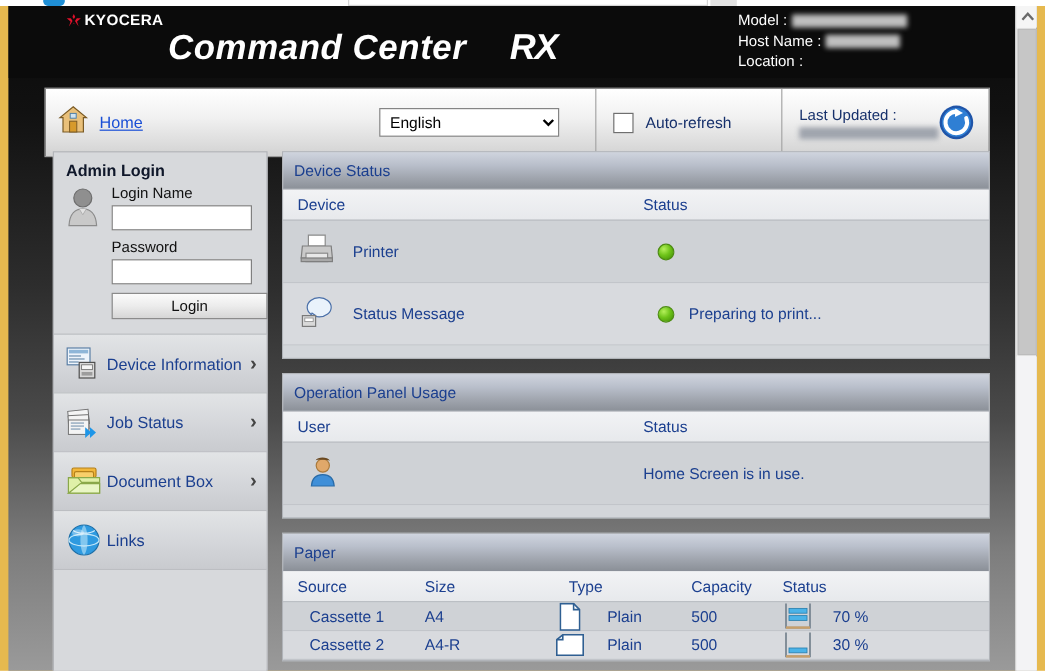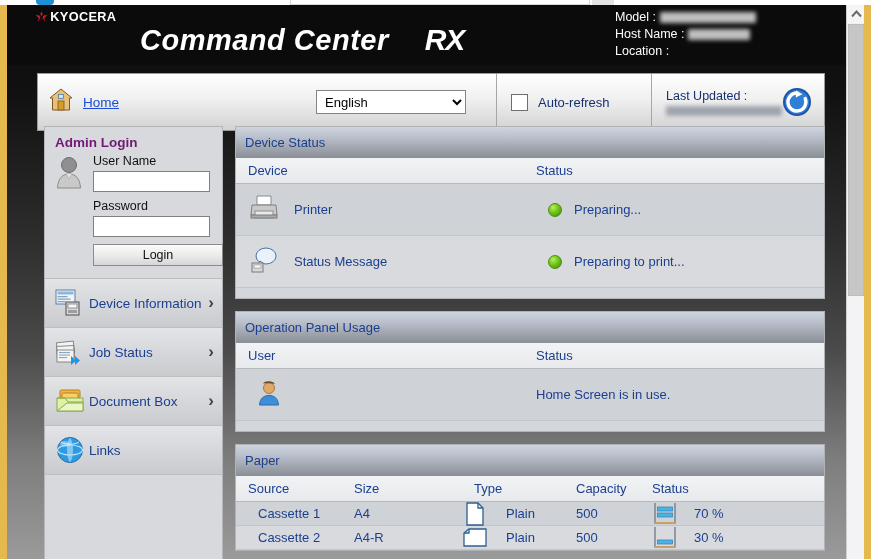--- a/index.html
+++ b/index.html
@@ -62,21 +62,21 @@
     background: #f3f3f5;
   }
 
   
   #banner {
     position: absolute; left: 0; top: 0; width: 839px; height: 60px;
     background: #0b0b0b;
     overflow: hidden;
   }
   #kyocera-logo {
-    position: absolute; left: 28px; top: 5px;
+    position: absolute; left: 48px; top: 5px;
     display: flex; align-items: center; gap: 3px;
   }
   #kyocera-logo .mark {
     width: 13px; height: 13px; position: relative;
   }
   #kyocera-logo .mark svg { display:block; }
   #kyocera-logo .word {
     color: #ffffff; font-size: 12.5px; font-weight: bold;
     letter-spacing: 0.3px;
     font-family: "Liberation Sans", sans-serif;
@@ -148,21 +148,21 @@
     width: 30px; height: 30px; cursor: pointer;
   }
 
   
   #sidebar {
     position: absolute; left: 37px; top: 121px; width: 179px; height: 433px;
     background: #d7d9dc;
     border: 1px solid #b3b5b9;
   }
   #admin-login { padding: 8px 10px 10px 10px; }
-  #admin-login .title { font-size: 13.5px; font-weight: bold; color: #701a75; margin-bottom: 4px; }
+  #admin-login .title { font-size: 13.5px; font-weight: bold; color: #0f172a; margin-bottom: 4px; }
   #admin-login .body { display: flex; gap: 6px; }
   #admin-login .fields { flex: 1 1 auto; padding-left: 4px; }
   #admin-login .field-label { font-size: 12.5px; color: #111; margin-bottom: 3px; }
   #admin-login input {
     width: 117px; height: 21px; border: 1px solid #808080; background: #fff;
     font-family: "Liberation Sans", sans-serif; font-size: 12px; padding: 1px 3px;
     margin-bottom: 7px;
   }
   #login-button {
     width: 130px; height: 22px;
@@ -338,21 +338,21 @@
         <div class="title">Admin Login</div>
         <div class="body">
           <span>
             <svg width="28" height="36" viewBox="0 0 28 36">
               <circle cx="14" cy="11" r="7.5" fill="#8f8f8f" stroke="#6d6d6d"></circle>
               <path d="M2.5 34 C3 24 8 20 14 20 C20 20 25 24 25.5 34 Z" fill="#c9c9c9" stroke="#8b8b8b"></path>
               <path d="M11 20 L14 25 L17 20" fill="#e2e2e2" stroke="#a9a9a9" stroke-width="0.7"></path>
             </svg>
           </span>
           <div class="fields">
-            <div class="field-label">User Name</div>
+            <div class="field-label">Login Name</div>
             <input type="text" placeholder="" style="">
             <div class="field-label">Password</div>
             <input type="password" placeholder="" style="">
             <button id="login-button">Login</button>
           </div>
         </div>
       </div>
 
       <div class="divider"></div>
 
@@ -444,21 +444,20 @@
                 <path d="M4 13 H28 L29 23 H3 Z" fill="#c9c9c9" stroke="#7f7f7f"></path>
                 <rect x="7" y="19" width="18" height="7" fill="#e8e8e8" stroke="#8b8b8b"></rect>
                 <rect x="3" y="23" width="26" height="3" fill="#a9a9a9" stroke="#7f7f7f"></rect>
               </svg>
             </span>
             <span>Printer</span>
           </span>
           <span class="ds-c2">
               <span class="led"></span>
             </span>
-          <span class="ds-c3">Preparing...</span>
         </div>
 
         <div class="panel-row plain row-h-42">
           <span class="ds-c1">
             <span>
               <svg width="32" height="32" viewBox="0 0 32 32">
                 <ellipse cx="18" cy="12" rx="10" ry="8" fill="#e9f2fb" stroke="#4a6fa8"></ellipse>
                 <path d="M12 17 L8 24 L15 19 Z" fill="#e9f2fb" stroke="#4a6fa8"></path>
                 <rect x="4" y="19" width="11" height="9" fill="#d9d9d9" stroke="#7a7a7a"></rect>
                 <rect x="6" y="21" width="7" height="3" fill="#ffffff" stroke="#8f8f8f" stroke-width="0.7"></rect>

